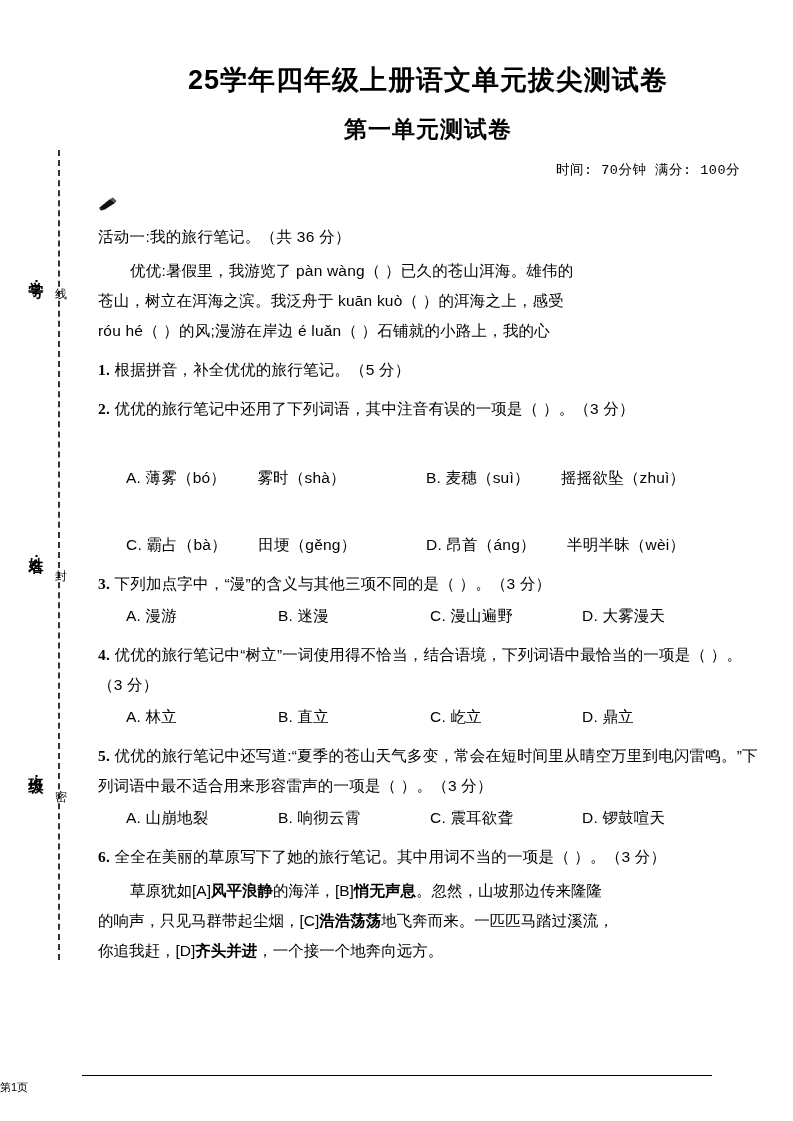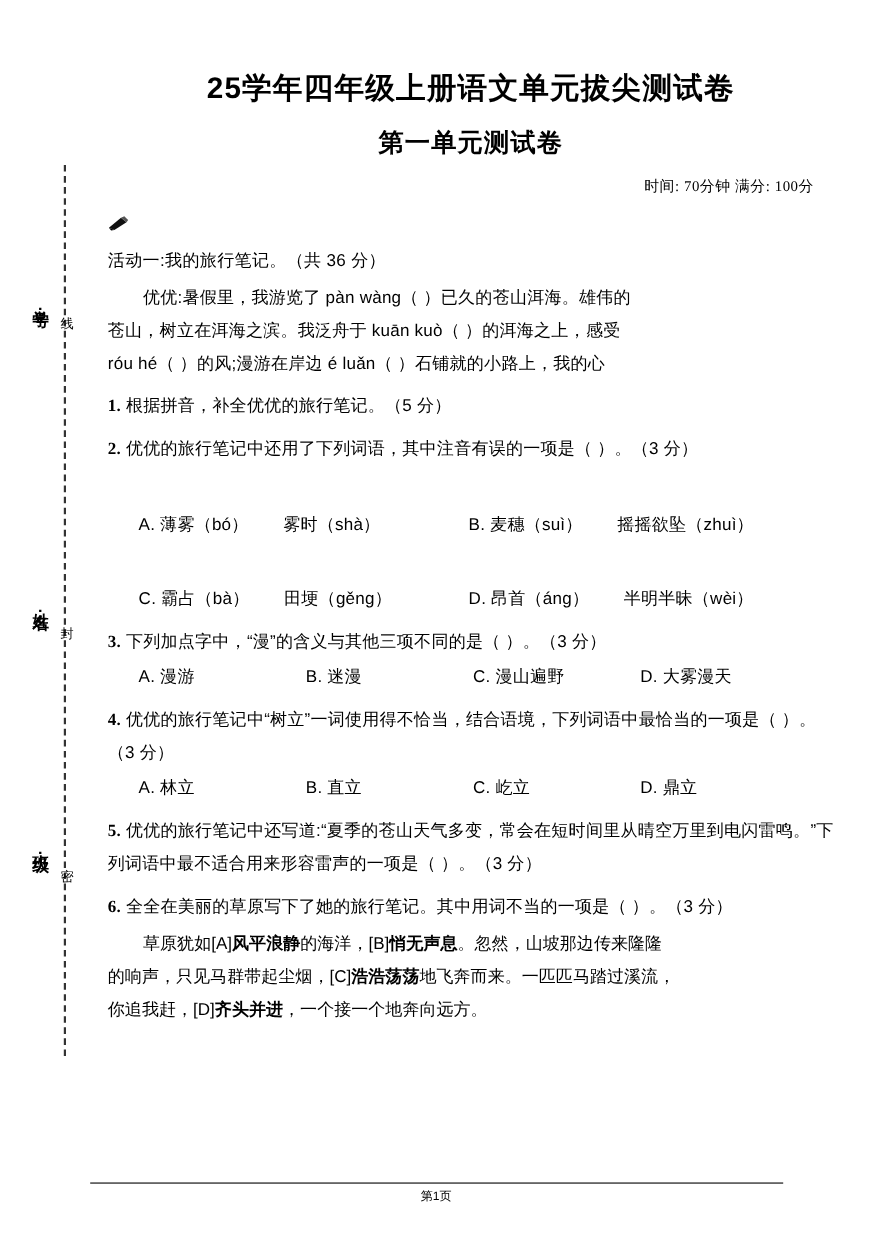--- a/index.html
+++ b/index.html
@@ -51,21 +51,21 @@
   }
   h2.subtitle{
     font-family:"Liberation Sans","DejaVu Sans",sans-serif;
     font-weight:bold;
     font-size:23px;
     text-align:center;
     margin:16px 0 0 0;
     letter-spacing:1px;
   }
   .meta{
-    font-family:Liberation Serif, serif;
+    font-family:Liberation Mono, monospace;
     font-size:13.5px;
     text-align:right;
     margin:16px 18px 0 0;
     letter-spacing:0.5px;
   }
   table.scoretable{
     border-collapse:collapse;
     margin:10px 0 0 14px;
     width:630px;
     font-family:"Liberation Sans","DejaVu Sans",sans-serif;
@@ -130,21 +130,20 @@
     font-family:Liberation Sans, sans-serif;
     font-size:15.5px;
     line-height:30px;
     margin:4px 0 0 0;
     text-align:justify;
   }
   .bold{font-weight:bold;}
   .footer{
     position:absolute;
     left:0;right:0;bottom:26px;
-    text-align:center;
     font-family:"Liberation Sans","DejaVu Sans",sans-serif;
     font-size:11px;
   }
   .footer .rule{
     width:630px;margin:0 auto 4px auto;border-top:1px solid #000;
   }
 </style>
 </head>
 <body>
 
@@ -212,20 +211,23 @@
       <span>优优的旅行笔记中“树立”一词使用得不恰当，结合语境，下列词语中最恰当的一项是（      ）。（3 分）</span>
     </div>
     <div class="opts opt-4">
       <span class="o">A. 林立</span><span class="o">B. 直立</span><span class="o">C. 屹立</span><span class="o">D. 鼎立</span>
     </div>
 
     <div class="q">
       <span class="num">5.</span>
       <span>优优的旅行笔记中还写道:“夏季的苍山天气多变，常会在短时间里从晴空万里到电闪雷鸣。”下列词语中最不适合用来形容雷声的一项是（      ）。（3 分）</span>
     </div>
+    <div class="opts opt-4">
+      <span class="o">A. 山崩地裂</span><span class="o">B. 响彻云霄</span><span class="o">C. 震耳欲聋</span><span class="o">D. 锣鼓喧天</span>
+    </div>
 
     <div class="q">
       <span class="num">6.</span>
       <span>全全在美丽的草原写下了她的旅行笔记。其中用词不当的一项是（      ）。（3 分）</span>
     </div>
     <div class="bodytext">
       <span class="ind" style="display:inline-block;width:32px;"></span><span>草原犹如[A]</span><span class="bold">风平浪静</span><span>的海洋，[B]</span><span class="bold">悄无声息</span><span>。忽然，山坡那边传来隆隆</span><br>
       <span>的响声，只见马群带起尘烟，[C]</span><span class="bold">浩浩荡荡</span><span>地飞奔而来。一匹匹马踏过溪流，</span><br>
       <span>你追我赶，[D]</span><span class="bold">齐头并进</span><span>，一个接一个地奔向远方。</span>
     </div>

